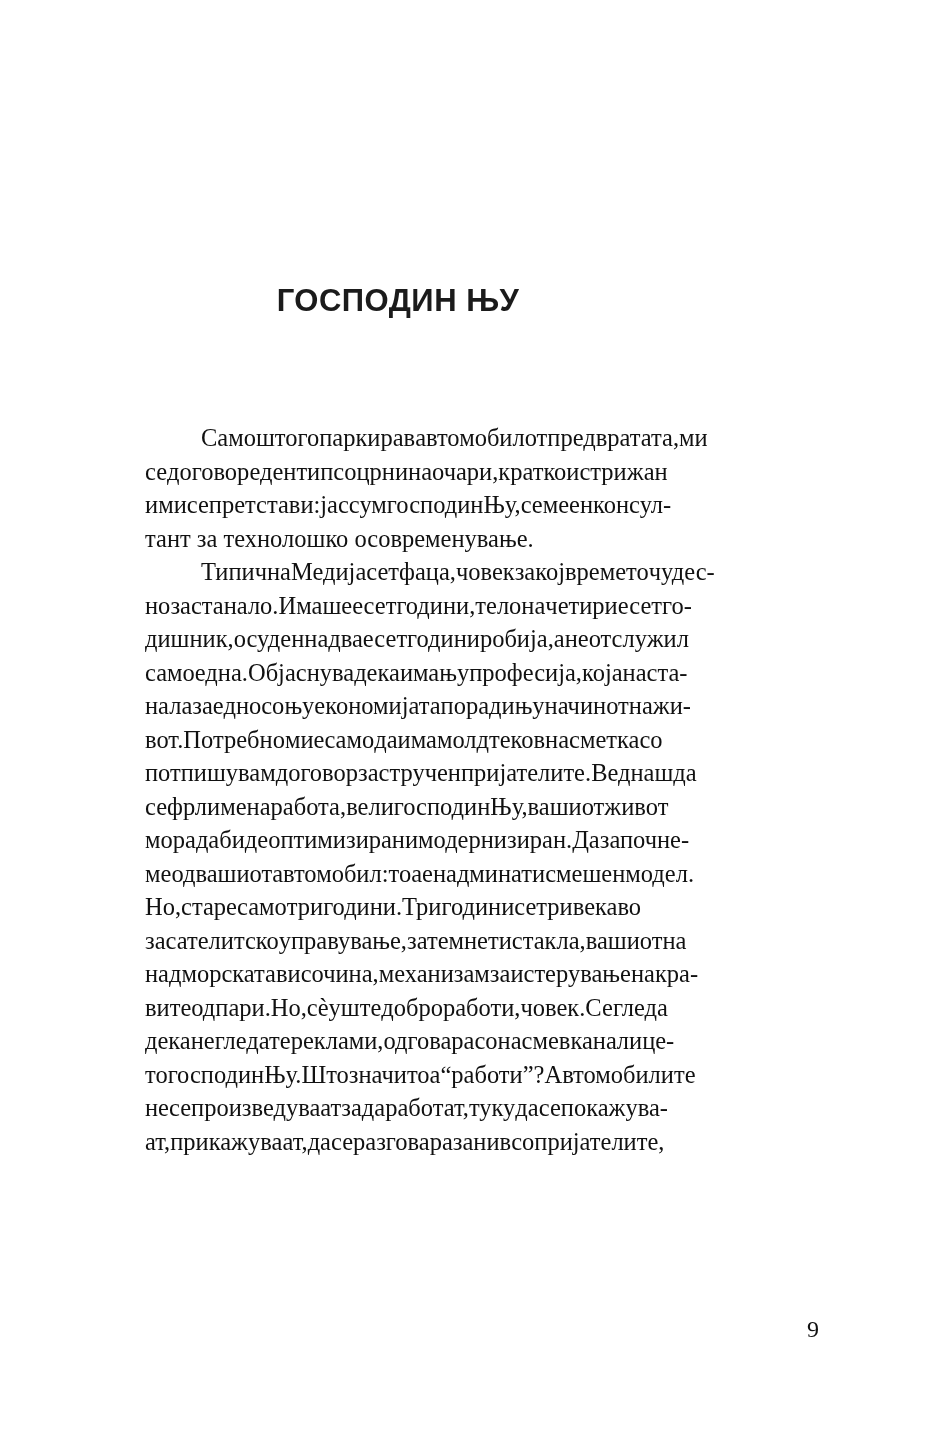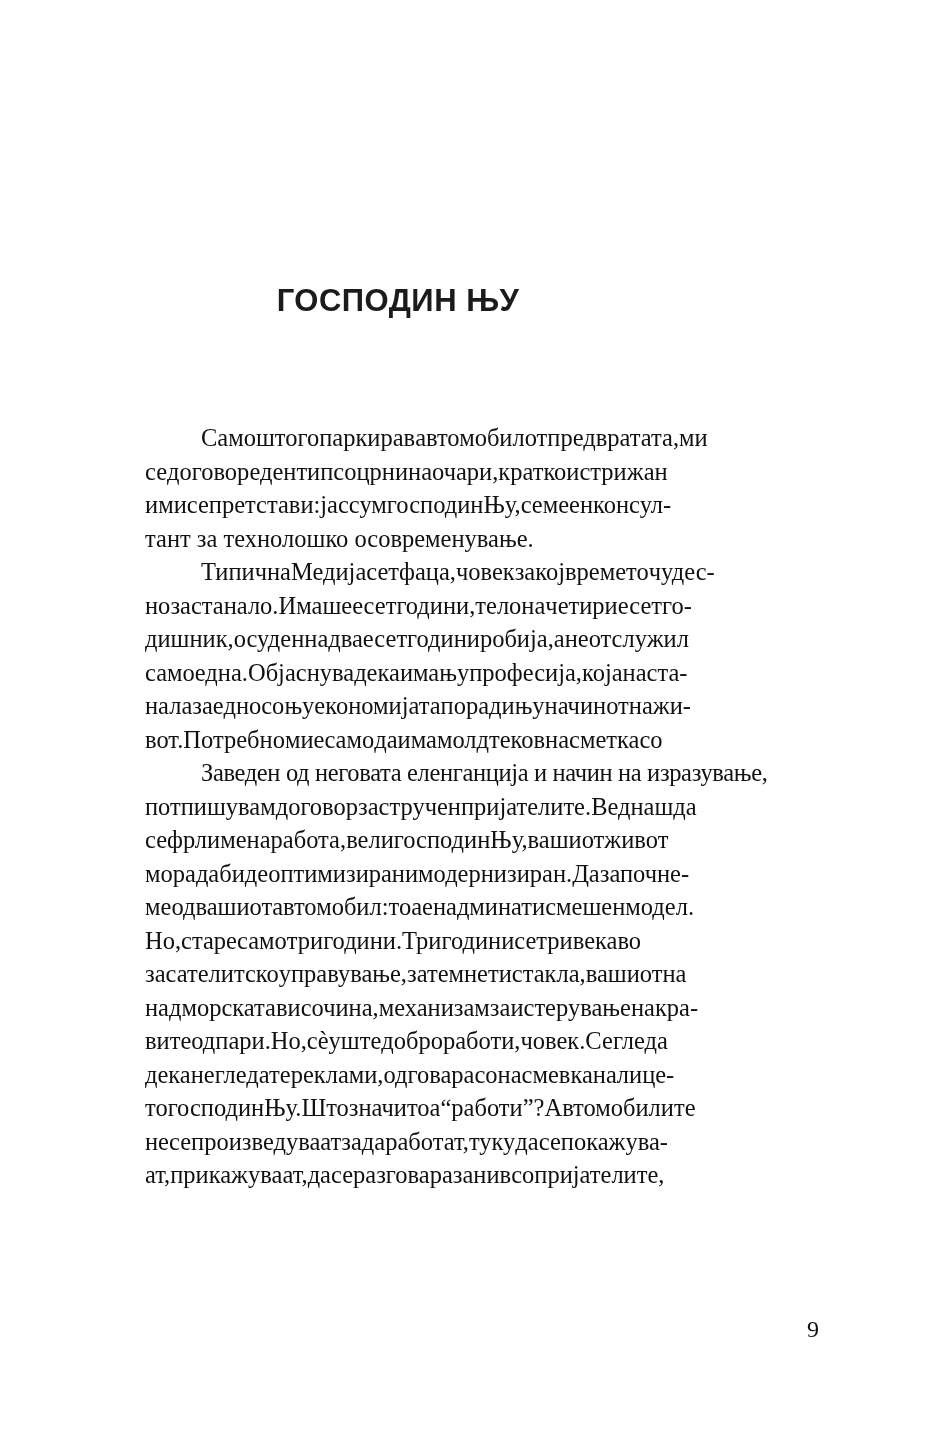--- a/index.html
+++ b/index.html
@@ -113,21 +113,20 @@
       </div>
       <div class="para">
         <div class="line indent justify"><span>Типична</span><span>Медијасет</span><span>фаца,</span><span>човек</span><span>за</span><span>кој</span><span>времето</span><span>чудес-</span></div>
         <div class="line justify"><span>но</span><span>застанало.</span><span>Има</span><span>шеесет</span><span>години,</span><span>тело</span><span>на</span><span>четириесетго-</span></div>
         <div class="line justify"><span>дишник,</span><span>осуден</span><span>на</span><span>дваесет</span><span>години</span><span>робија,</span><span>а</span><span>не</span><span>отслужил</span></div>
         <div class="line justify"><span>само</span><span>една.</span><span>Објаснува</span><span>дека</span><span>има</span><span>њу</span><span>професија,</span><span>која</span><span>наста-</span></div>
         <div class="line justify"><span>нала</span><span>заедно</span><span>со</span><span>њу</span><span>економијата</span><span>поради</span><span>њу</span><span>начинот</span><span>на</span><span>жи-</span></div>
         <div class="line justify"><span>вот.</span><span>Потребно</span><span>ми</span><span>е</span><span>само</span><span>да</span><span>имам</span><span>олд</span><span>тековна</span><span>сметка</span><span>со</span></div>
       </div>
       <div class="para">
-        <div class="line indent tight last">Заведен од неговата еленганција и начин на изразување,</div>
         <div class="line justify"><span>потпишувам</span><span>договор</span><span>за</span><span>стручен</span><span>пријателите.</span><span>Веднаш</span><span>да</span></div>
         <div class="line justify"><span>се</span><span>фрлиме</span><span>на</span><span>работа,</span><span>вели</span><span>господин</span><span>Њу,</span><span>вашиот</span><span>живот</span></div>
         <div class="line justify"><span>мора</span><span>да</span><span>биде</span><span>оптимизиран</span><span>и</span><span>модернизиран.</span><span>Да</span><span>започне-</span></div>
         <div class="line justify"><span>ме</span><span>од</span><span>вашиот</span><span>автомобил:</span><span>тоа</span><span>е</span><span>надминат</span><span>и</span><span>смешен</span><span>модел.</span></div>
         <div class="line justify"><span>Но,</span><span>стар</span><span>е</span><span>само</span><span>три</span><span>години.</span><span>Три</span><span>години</span><span>се</span><span>три</span><span>века</span><span>во</span></div>
         <div class="line justify"><span>за</span><span>сателитско</span><span>управување,</span><span>затемнети</span><span>стакла,</span><span>вашиот</span><span>на</span></div>
         <div class="line justify"><span>надморската</span><span>височина,</span><span>механизам</span><span>за</span><span>истерување</span><span>на</span><span>кра-</span></div>
         <div class="line justify"><span>вите</span><span>од</span><span>пари.</span><span>Но,</span><span>сѐ</span><span>уште</span><span>добро</span><span>работи,</span><span>човек.</span><span>Се</span><span>гледа</span></div>
         <div class="line justify"><span>дека</span><span>не</span><span>гледате</span><span>реклами,</span><span>одговара</span><span>со</span><span>насмевка</span><span>на</span><span>лице-</span></div>
         <div class="line justify"><span>то</span><span>господин</span><span>Њу.</span><span>Што</span><span>значи</span><span>тоа</span><span>“работи”?</span><span>Автомобилите</span></div>

